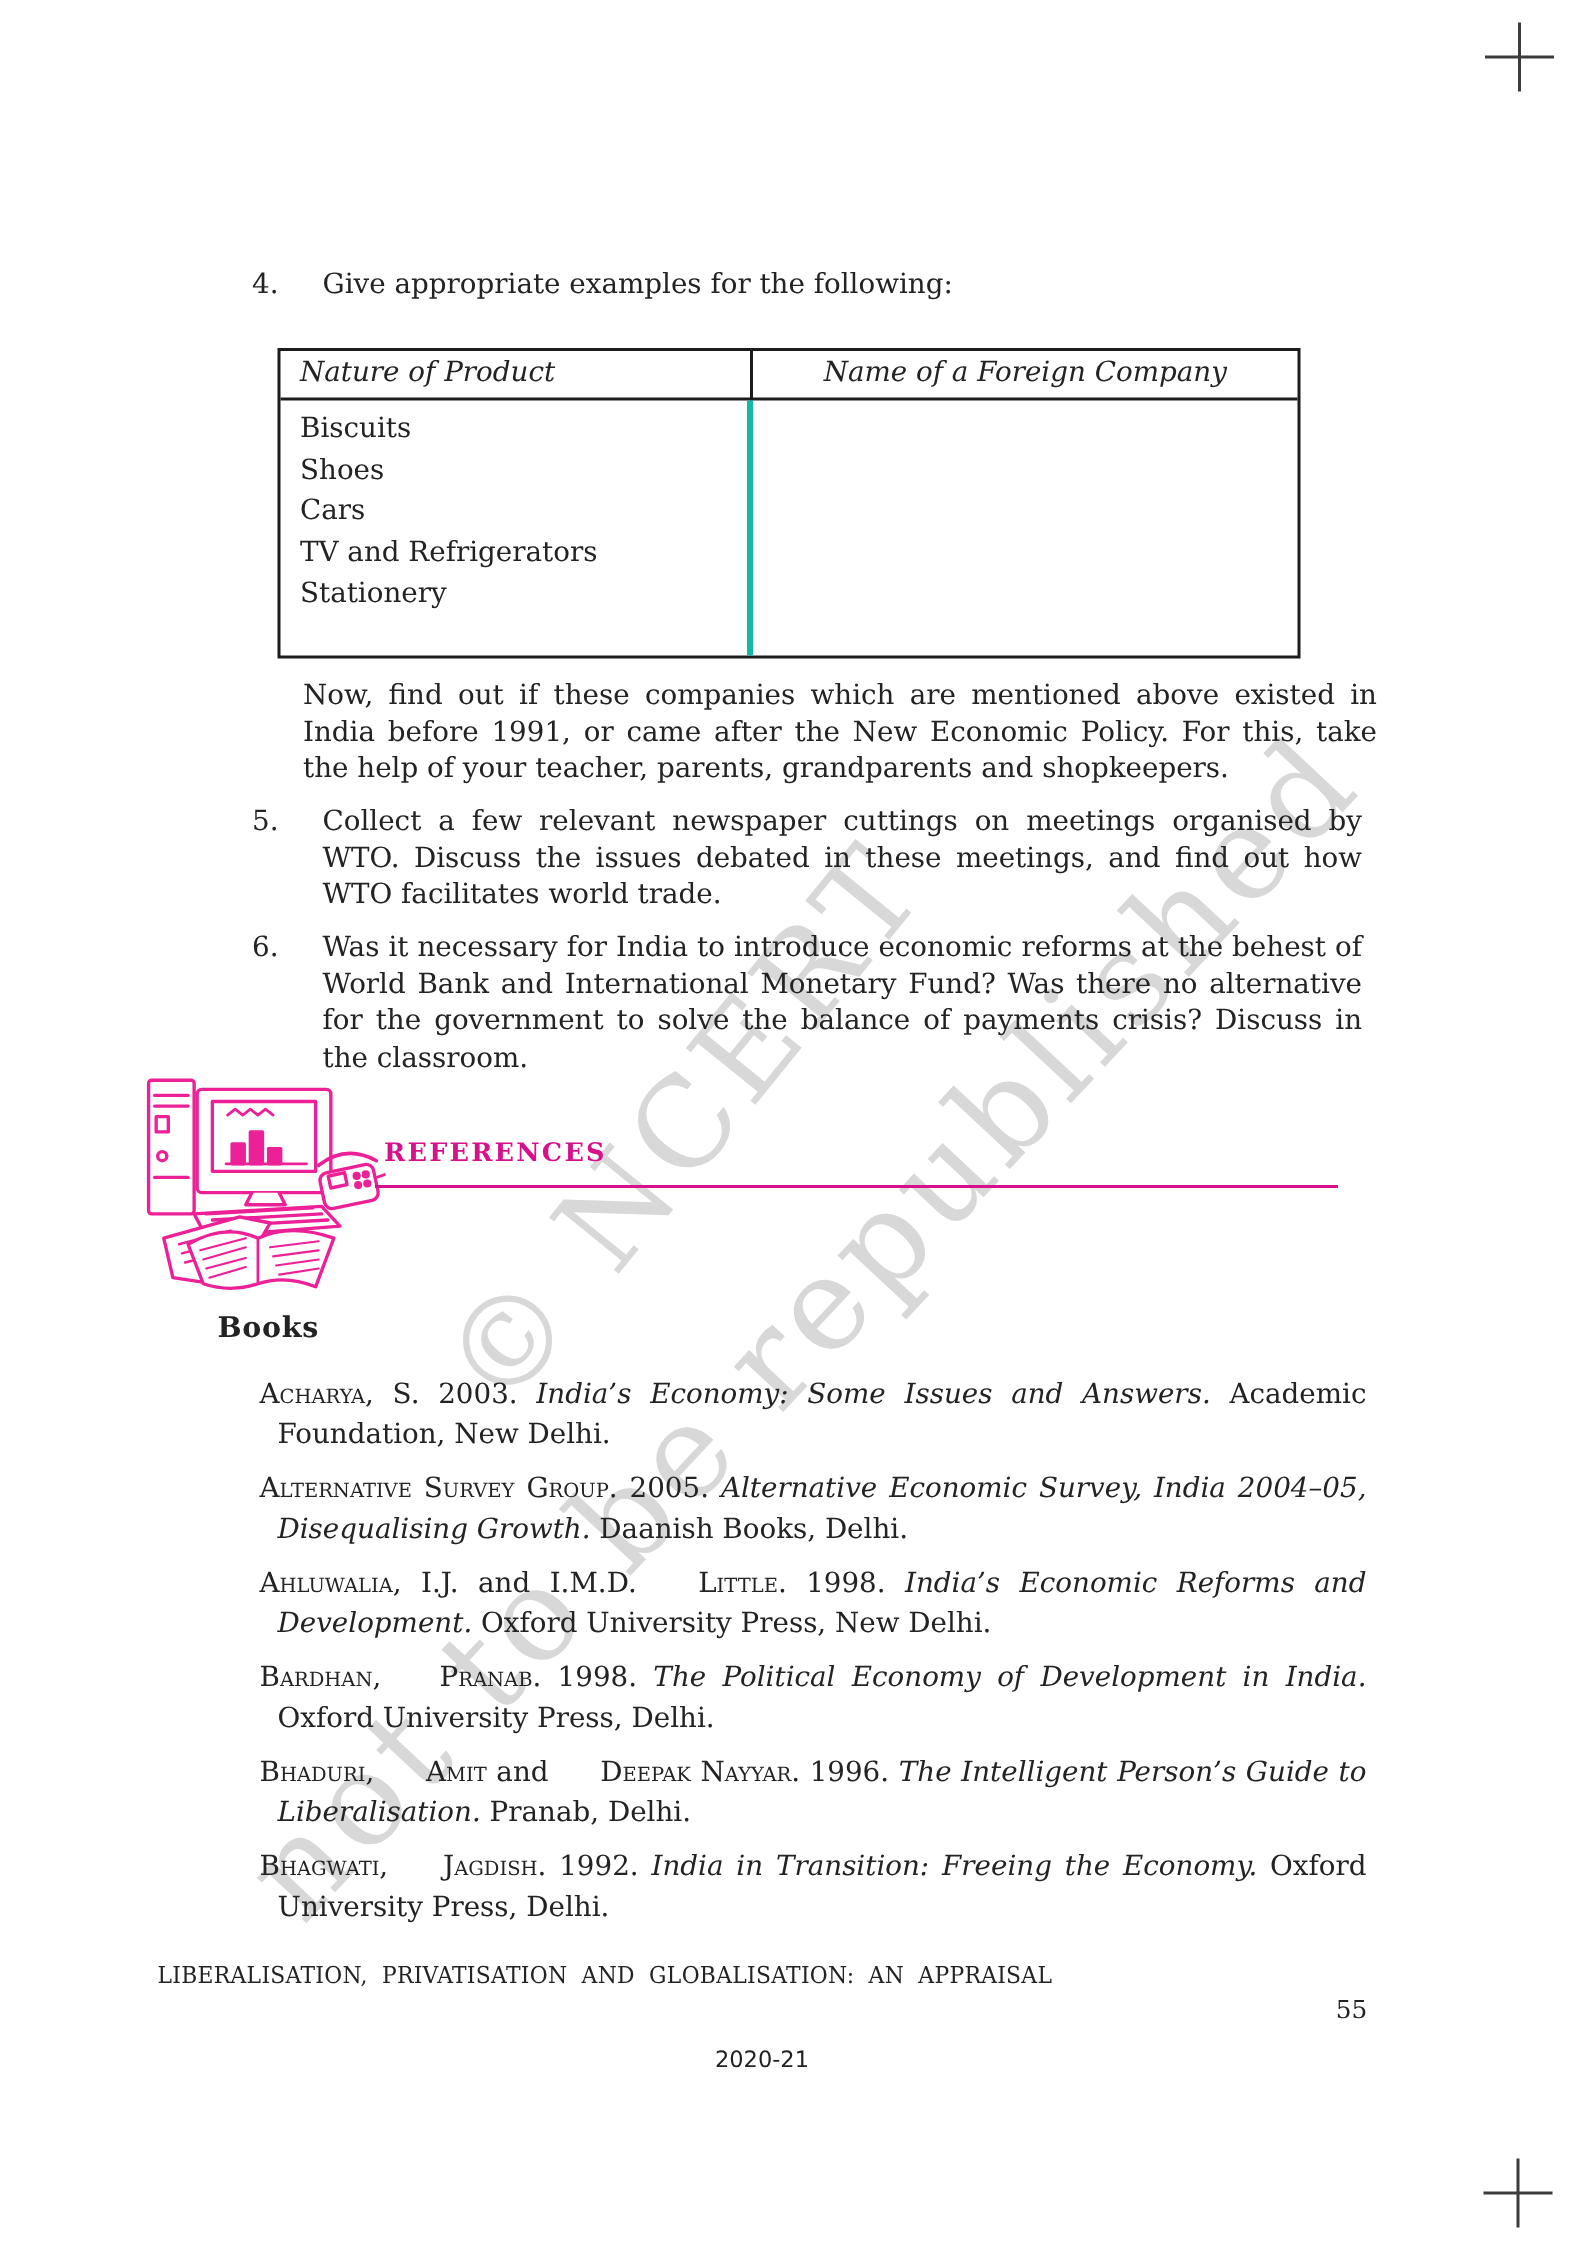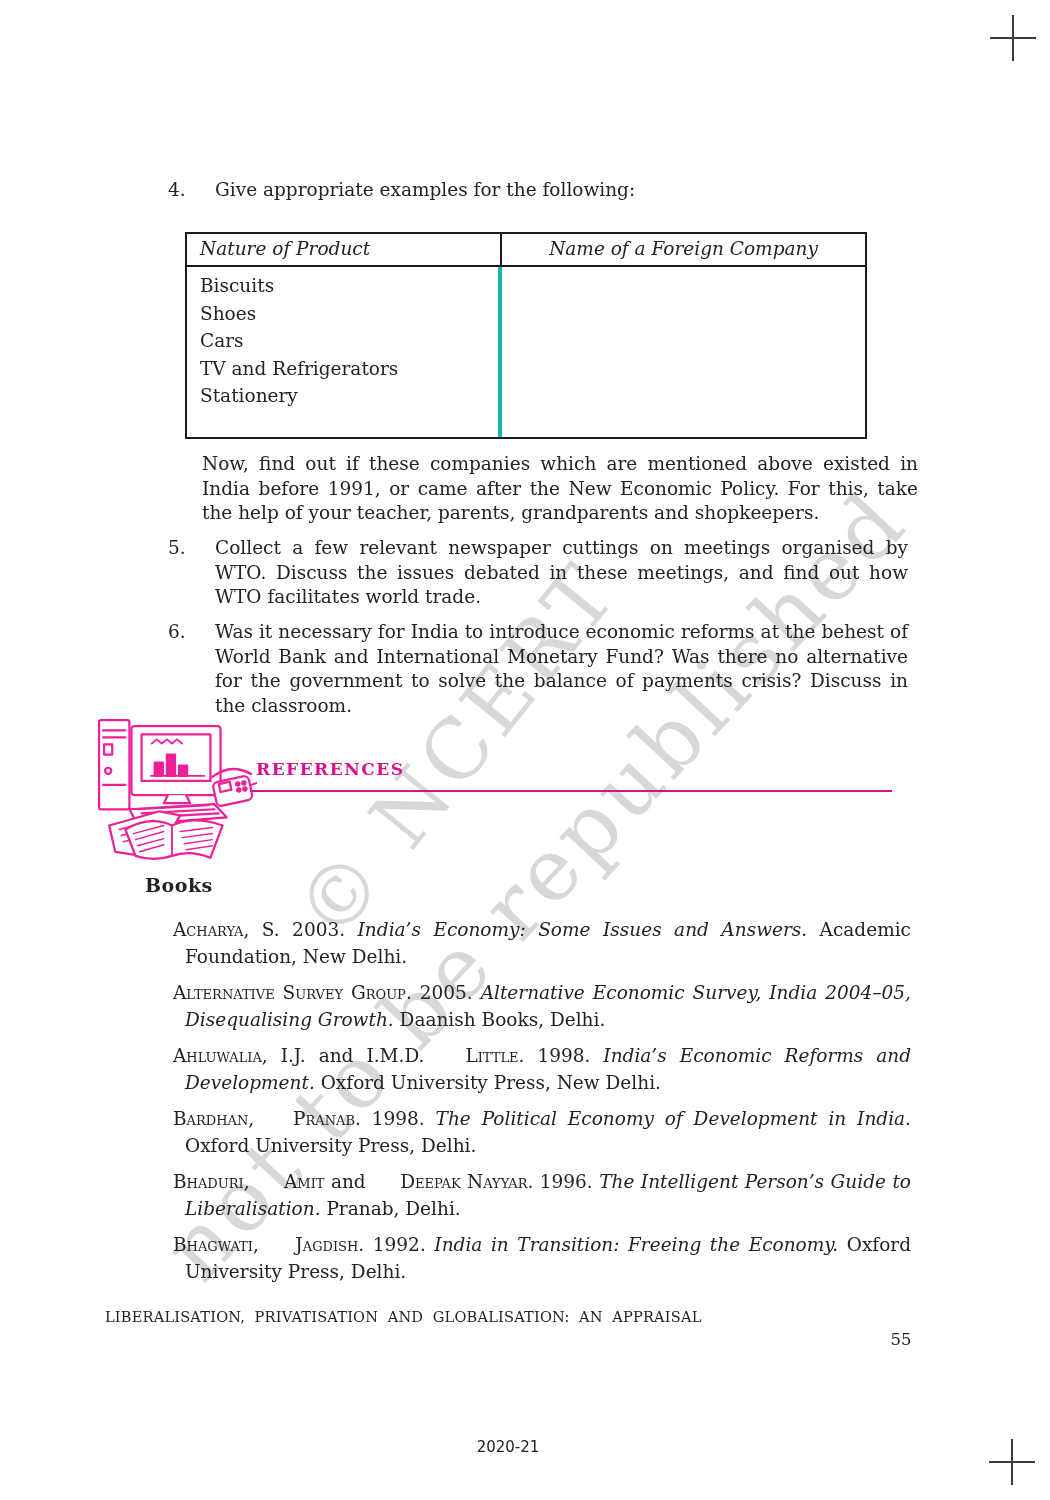--- a/index.html
+++ b/index.html
@@ -58,21 +58,21 @@
   
   .books{left:145px;top:874px;font-size:19px;font-weight:bold;letter-spacing:0.5px;}
   .ref-list{left:145px;top:916px;width:766px;font-size:18.5px;}
   .ref-entry{line-height:27px;margin-bottom:9px;padding-left:40px;text-indent:-40px;text-align:justify;}
   .seg-sc{font-variant:small-caps;margin-left:28px;}
   .seg-i{font-style:italic;}
   
   .footer-title{left:105px;top:1308px;font-size:15.5px;letter-spacing:0.2px;word-spacing:5px;
     transform:scaleX(0.94);transform-origin:left center;white-space:nowrap;}
   .footer-page{left:870px;top:1306px;width:62px;text-align:center;font-size:16.5px;margin-top:24px;}
-  .year{left:0;top:1438px;width:1016px;text-align:center;font-family:"DejaVu Sans",sans-serif;font-size:15px;color:#222;}
+  .year{left:0;top:1364px;width:1016px;text-align:center;font-family:"DejaVu Sans",sans-serif;font-size:15px;color:#222;}
 </style>
 </head>
 <body>
 
 <div class="page">
 
   <div class="wm wm1">© NCERT</div>
   <div class="wm wm2">not to be republished</div>
 
   <div class="crop crop-tr"></div>

